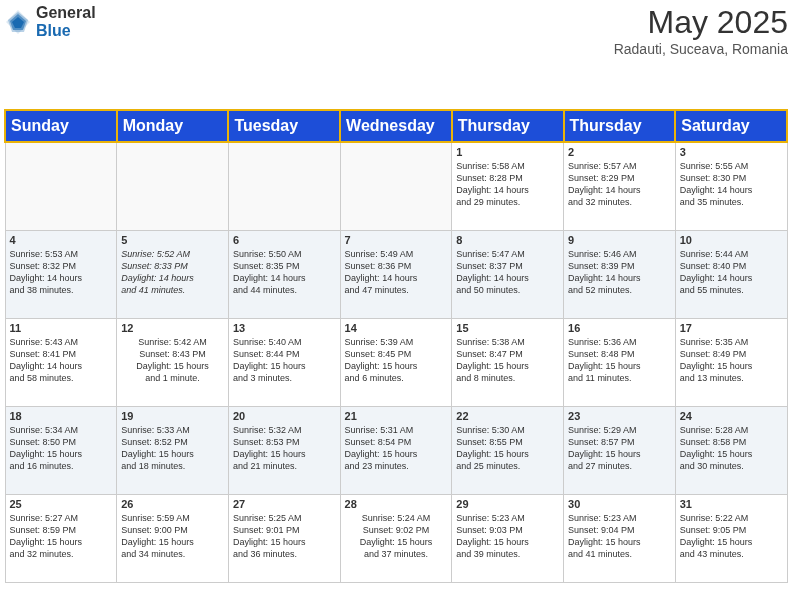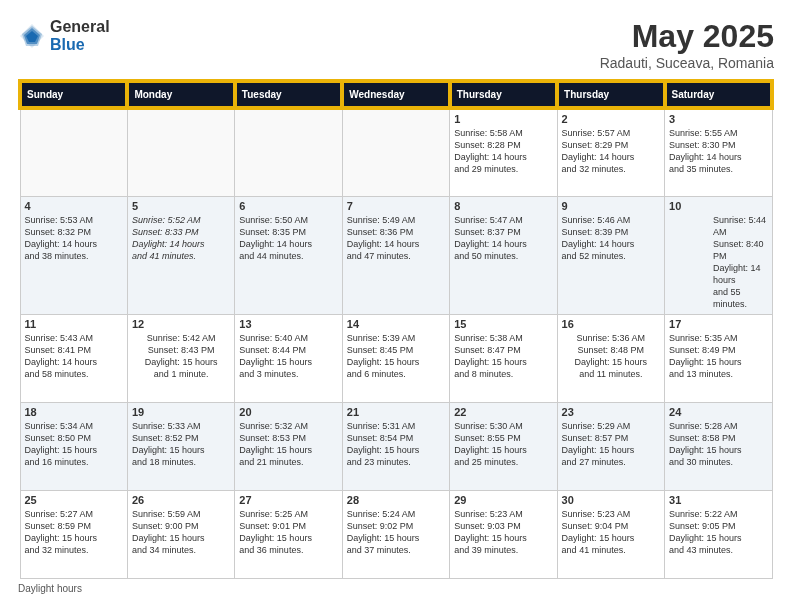--- a/index.html
+++ b/index.html
@@ -6,23 +6,24 @@
     body {
       width: 792px;
       height: 612px;
       font-family: Arial, sans-serif;
       background: #fff;
       overflow: hidden;
     }
     .page {
       width: 792px;
       height: 612px;
-      padding: 18px;
+      padding: 4px;
       display: flex;
       flex-direction: column;
+      gap: 44px;
     }
     .header {
       display: flex;
       justify-content: space-between;
       align-items: flex-start;
       margin-bottom: 8px;
     }
     .logo {
       display: flex;
       align-items: center;
@@ -45,39 +46,39 @@
     }
     .logo-icon {
       width: 28px;
       height: 28px;
     }
     .title-block {
       text-align: right;
     }
     .main-title {
       font-size: 32px;
-      font-weight: bold;
+      font-weight: normal;
       color: #333;
     }
     .subtitle {
       font-size: 14px;
       color: #555;
     }
     table {
       width: 100%;
       border-collapse: collapse;
       table-layout: fixed;
     }
     thead th {
-      background: #0f172a;
+      background: #1d4ed8;
       color: #fff;
       text-align: left;
       padding: 6px 5px;
-      font-size: 10px;
-      border: 4px solid #eab308;
+      font-size: 16px;
+      border: 2px solid #eab308;
     }
     td {
       border: 1px solid #ccc;
       vertical-align: top;
       padding: 3px 4px;
       font-size: 9.5px;
       color: #333;
       height: 88px;
     }
     td.empty {
@@ -207,21 +208,21 @@
           </td>
           <td class="odd-row">
             <span class="day-num">9</span>
             <div class="day-info" style="white-space: pre-line;">Sunrise: 5:46 AM
 Sunset: 8:39 PM
 Daylight: 14 hours
 and 52 minutes.</div>
           </td>
           <td class="odd-row">
             <span class="day-num">10</span>
-            <div class="day-info" style="white-space: pre-line; margin-left: 44px;">Sunrise: 5:44 AM
+            <div class="day-info" style="white-space: pre-line;">Sunrise: 5:44 AM
 Sunset: 8:40 PM
 Daylight: 14 hours
 and 55 minutes.</div>
           </td>
         </tr>
         <tr>
           <td class="even-row">
             <span class="day-num">11</span>
             <div class="day-info" style="white-space: pre-line;">Sunrise: 5:43 AM
 Sunset: 8:41 PM
@@ -251,21 +252,21 @@
           </td>
           <td class="even-row">
             <span class="day-num">15</span>
             <div class="day-info" style="white-space: pre-line;">Sunrise: 5:38 AM
 Sunset: 8:47 PM
 Daylight: 15 hours
 and 8 minutes.</div>
           </td>
           <td class="even-row">
             <span class="day-num">16</span>
-            <div class="day-info" style="white-space: pre-line; text-align: center;">Sunrise: 5:36 AM
+            <div class="day-info" style="white-space: pre-line;">Sunrise: 5:36 AM
 Sunset: 8:48 PM
 Daylight: 15 hours
 and 11 minutes.</div>
           </td>
           <td class="even-row">
             <span class="day-num">17</span>
             <div class="day-info" style="white-space: pre-line;">Sunrise: 5:35 AM
 Sunset: 8:49 PM
 Daylight: 15 hours
 and 13 minutes.</div>
@@ -339,21 +340,21 @@
           </td>
           <td class="even-row">
             <span class="day-num">27</span>
             <div class="day-info" style="white-space: pre-line;">Sunrise: 5:25 AM
 Sunset: 9:01 PM
 Daylight: 15 hours
 and 36 minutes.</div>
           </td>
           <td class="even-row">
             <span class="day-num">28</span>
-            <div class="day-info" style="white-space: pre-line;">Sunrise: 5:24 AM
+            <div class="day-info" style="white-space: pre-line; text-align: center;">Sunrise: 5:24 AM
 Sunset: 9:02 PM
 Daylight: 15 hours
 and 37 minutes.</div>
           </td>
           <td class="even-row">
             <span class="day-num">29</span>
             <div class="day-info" style="white-space: pre-line;">Sunrise: 5:23 AM
 Sunset: 9:03 PM
 Daylight: 15 hours
 and 39 minutes.</div>

